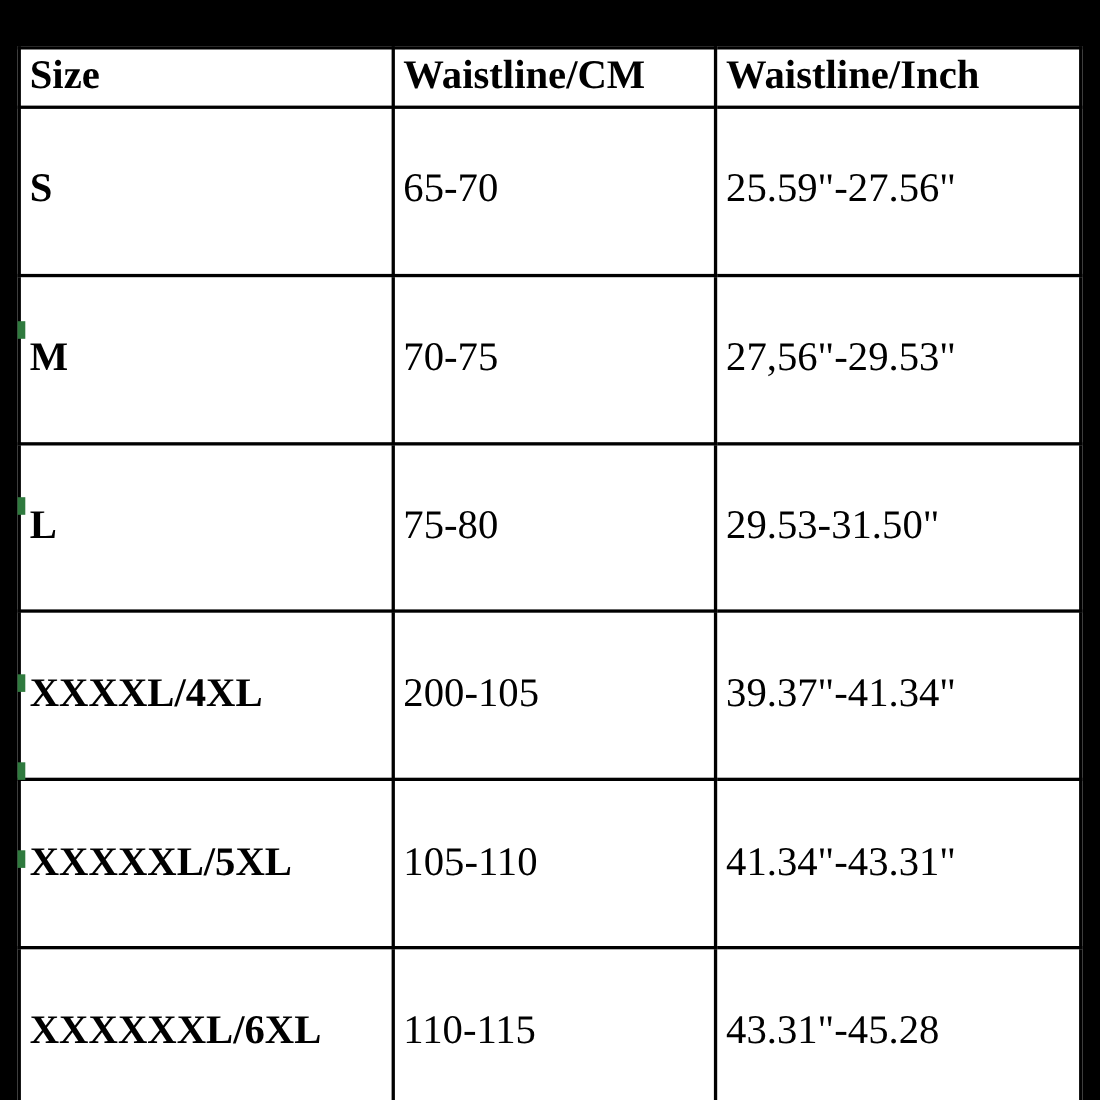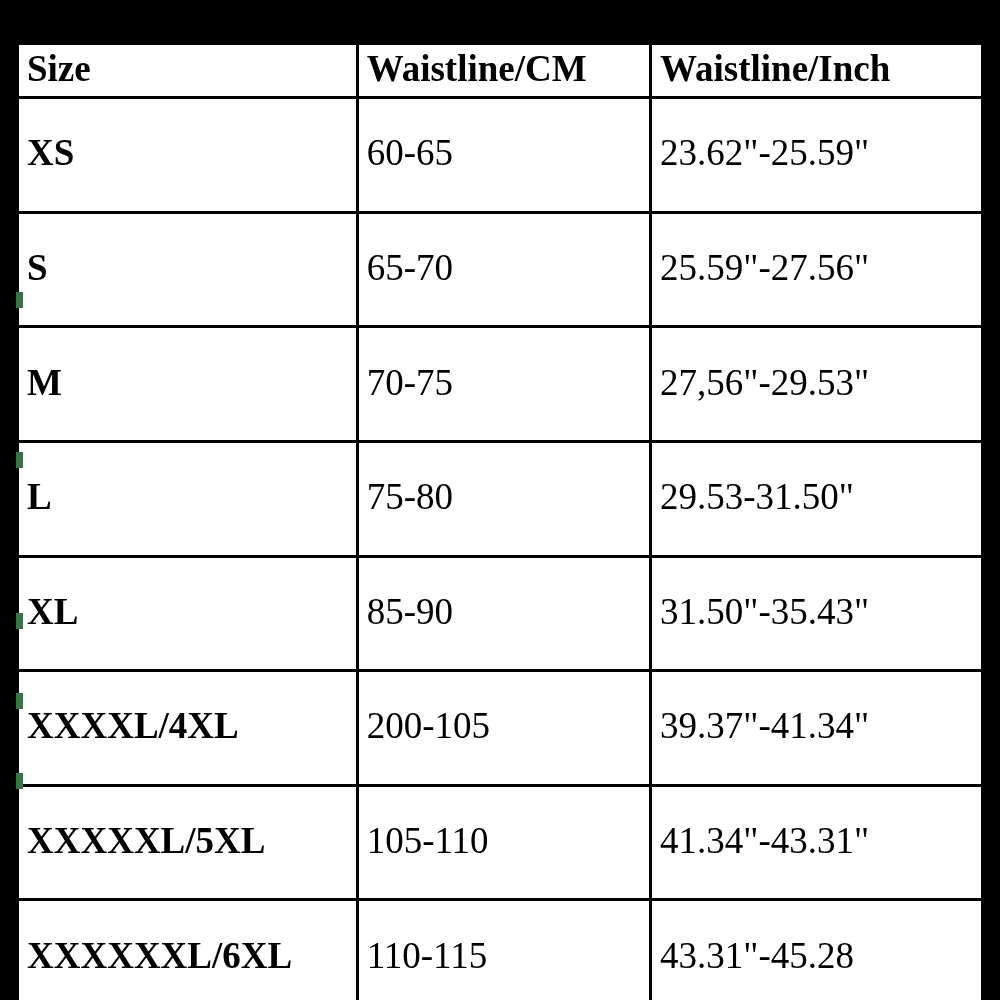--- a/index.html
+++ b/index.html
@@ -73,43 +73,33 @@
     </colgroup>
     <thead>
       <tr>
         <th>Size</th>
         <th>Waistline/CM</th>
         <th>Waistline/Inch</th>
       </tr>
     </thead>
     <tbody>
       <tr>
-        <td class="col-size">XS</td>
-        <td>60-65</td>
-        <td>23.62"-25.59"</td>
-      </tr>
-      <tr>
         <td class="col-size">S</td>
         <td>65-70</td>
         <td>25.59"-27.56"</td>
       </tr>
       <tr>
         <td class="col-size">M</td>
         <td>70-75</td>
         <td>27,56"-29.53"</td>
       </tr>
       <tr>
         <td class="col-size">L</td>
         <td>75-80</td>
         <td>29.53-31.50"</td>
-      </tr>
-      <tr>
-        <td class="col-size">XL</td>
-        <td>85-90</td>
-        <td>31.50"-35.43"</td>
       </tr>
       <tr>
         <td class="col-size">XXXXL/4XL</td>
         <td>200-105</td>
         <td>39.37"-41.34"</td>
       </tr>
       <tr>
         <td class="col-size">XXXXXL/5XL</td>
         <td>105-110</td>
         <td>41.34"-43.31"</td>

